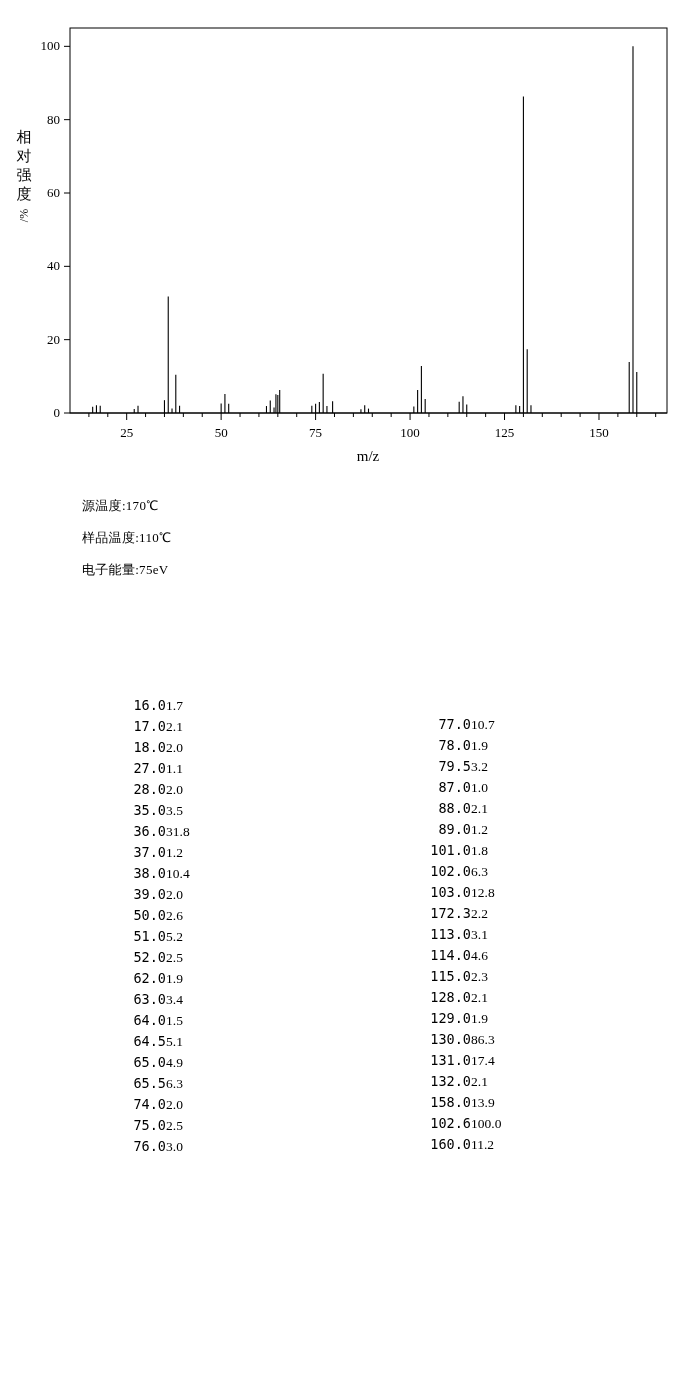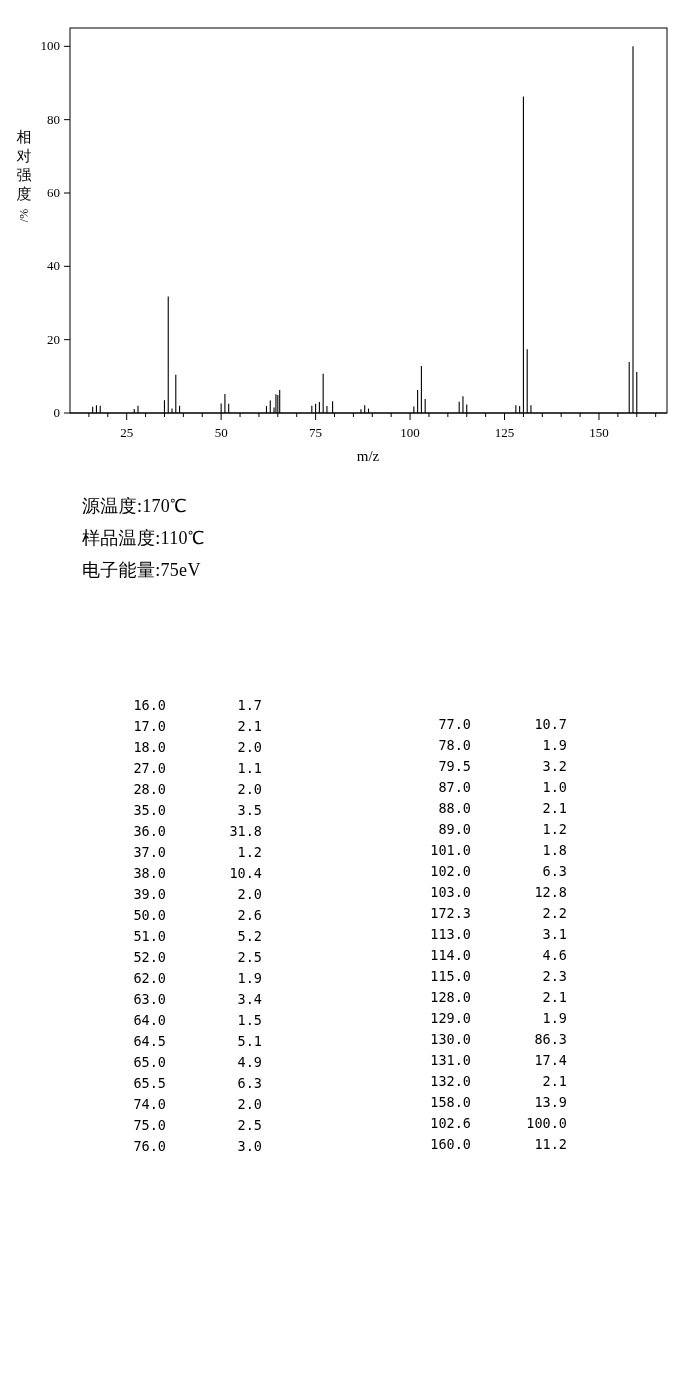--- a/index.html
+++ b/index.html
@@ -52,21 +52,21 @@
   .ylabel-vert .pct {
     font-size: 12px;
     transform: rotate(-90deg);
     margin-top: 2px;
   }
   #conditions {
     position: absolute;
     left: 82px;
     top: 490px;
     font-family: "Liberation Serif", serif;
-    font-size: 18px;
+    font-size: 13px;
     line-height: 32px;
     white-space: nowrap;
   }
   #conditions div {
     letter-spacing: 0.3px;
   }
   #peak-tables {
     position: absolute;
     left: 0;
     top: 695px;
@@ -85,21 +85,22 @@
     white-space: pre;
   }
   .peak-mz {
     display: inline-block;
     width: 58px;
     text-align: right;
   }
   .peak-int {
     display: inline-block;
     width: 96px;
-    text-align: right;
+    text-align: left;
+    font-family: Liberation Serif, serif;
   }
 </style>
 </head>
 <body>
 
 <div id="chart-area">
   <svg id="chart-svg" width="687" height="480" viewBox="0 0 687 480">
 
     <rect x="70" y="28" width="597" height="385" fill="#ffffff" stroke="#000000" stroke-width="1"></rect>
     <g id="y-axis-group">

